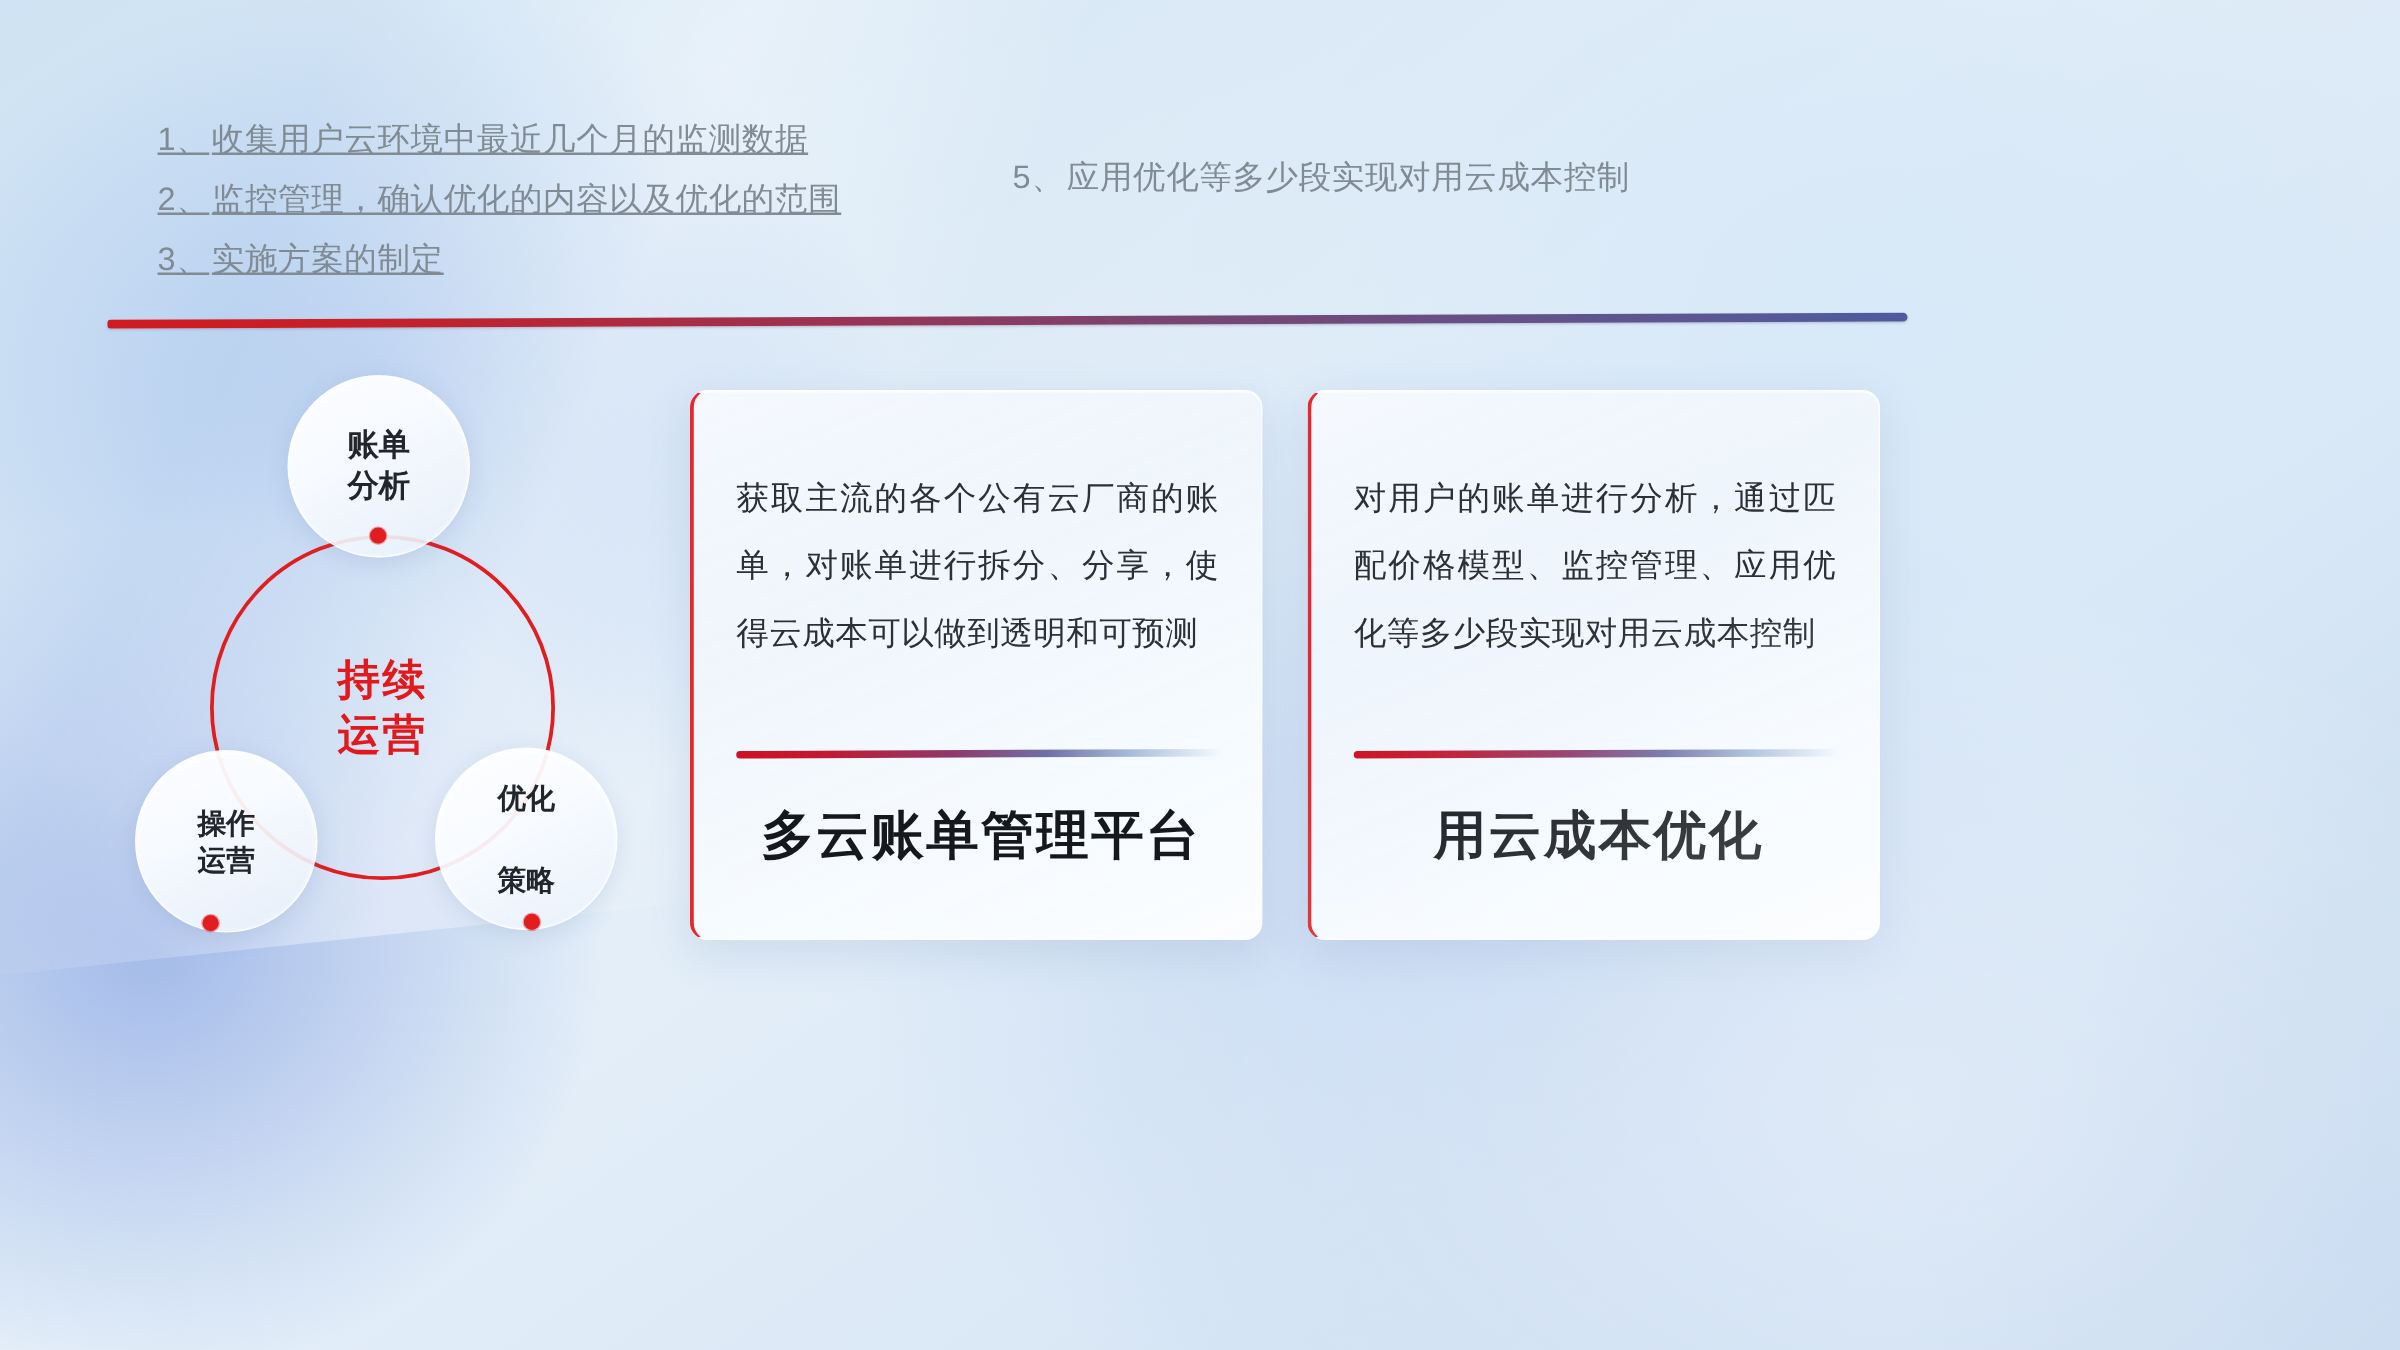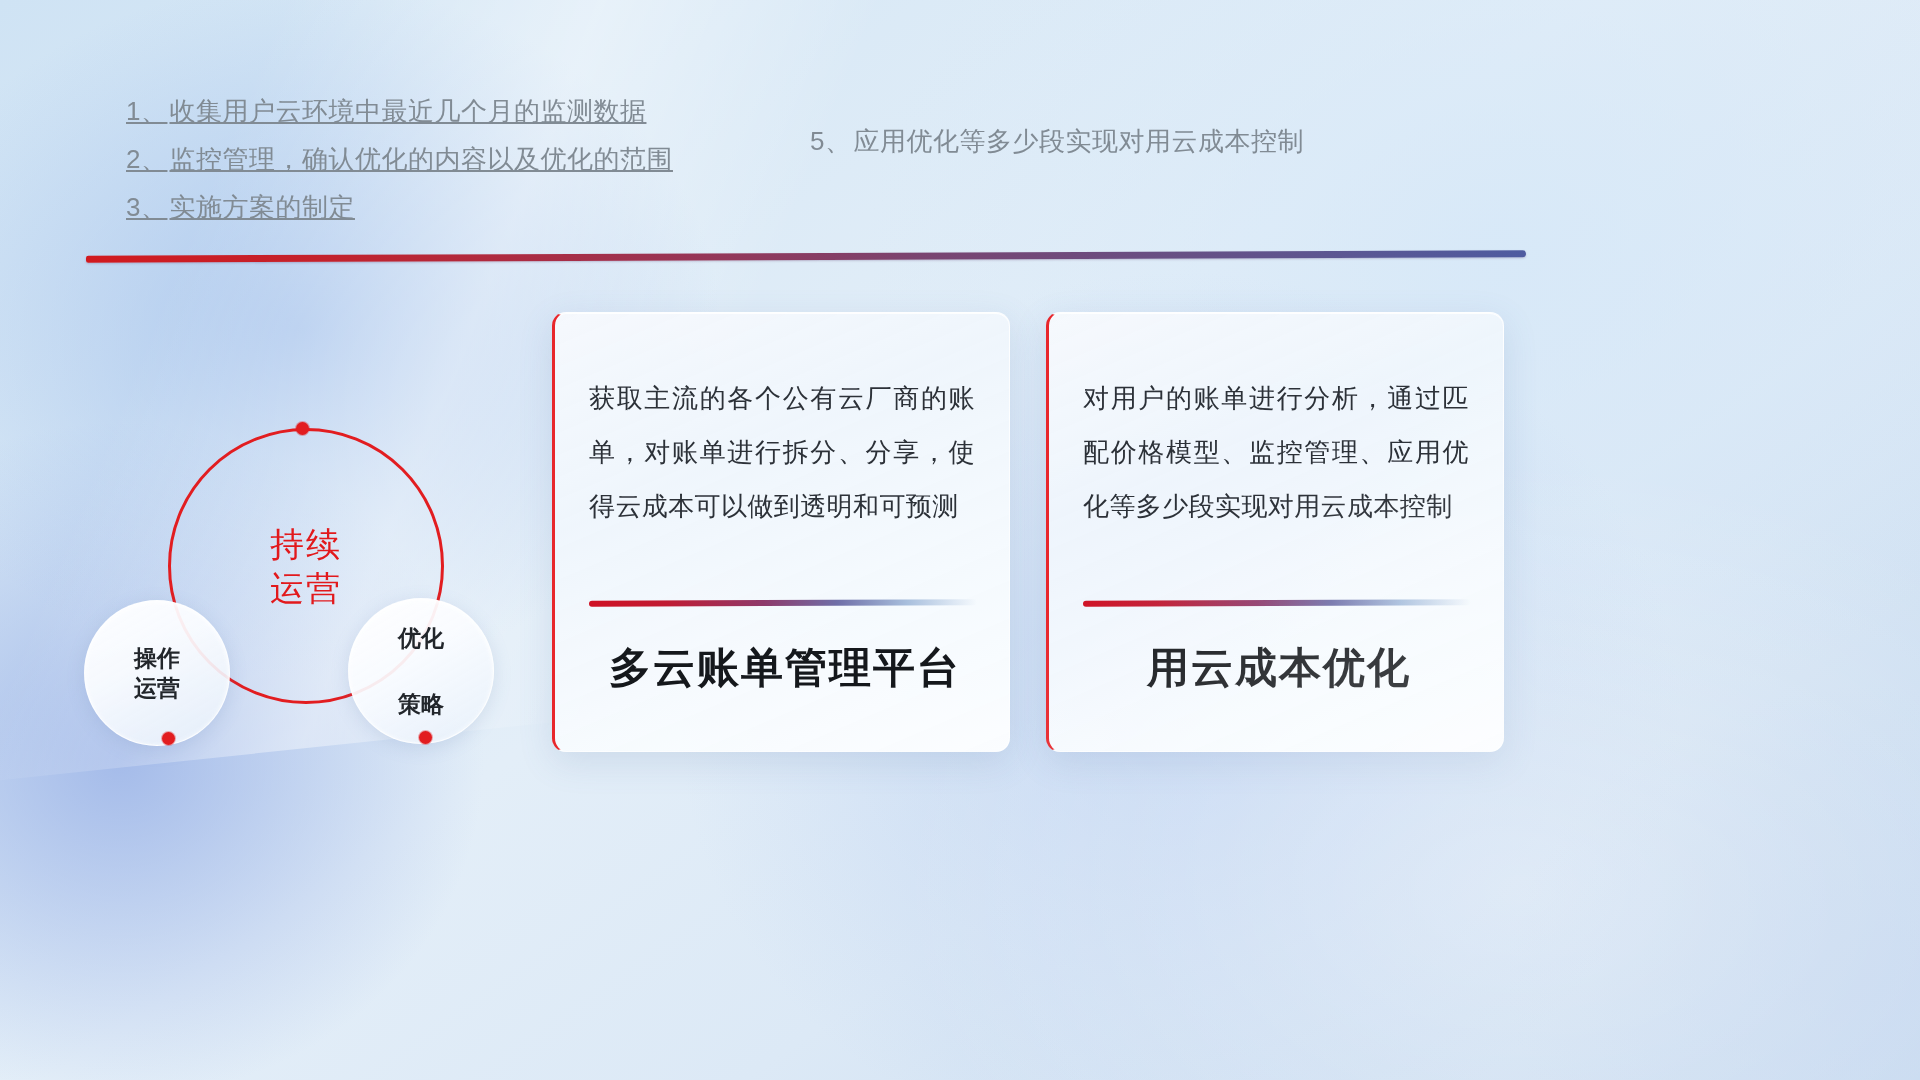--- a/index.html
+++ b/index.html
@@ -82,42 +82,42 @@
     display: flex;
     flex-direction: column;
     align-items: center;
     justify-content: center;
     color: #22262b;
     font-weight: 700;
     line-height: 1.32;
     text-align: center;
   }
   #bubble-top    { left: 150px; top: 10px;  width: 146px; height: 146px; font-size: 25px; z-index: 4; }
-  #bubble-left   { left: 4px;  top: 310px; width: 146px; height: 146px; font-size: 23px; z-index: 4; }
+  #bubble-left   { left: 28px;  top: 310px; width: 146px; height: 146px; font-size: 23px; z-index: 4; }
   #bubble-right  { left: 268px; top: 308px; width: 146px; height: 146px; font-size: 23px; z-index: 4; gap: 36px; }
 
   #ring {
     position: absolute;
     left: 88px; top: 138px;
     width: 276px; height: 276px;
     border-radius: 50%;
     border: 3px solid #e21d20;
     z-index: 2;
   }
   #ring-label {
     position: absolute;
     left: 88px; top: 138px;
     width: 276px; height: 276px;
     display: flex;
     flex-direction: column;
     align-items: center;
     justify-content: center;
     color: #e2191c;
     font-size: 34px;
-    font-weight: 400;
+    font-weight: 700;
     line-height: 1.3;
     letter-spacing: 2px;
     z-index: 5;
     text-align: center;
   }
   .node-dot {
     position: absolute;
     width: 13px; height: 13px;
     border-radius: 50%;
     background: #e21d20;
@@ -202,20 +202,24 @@
 
   <div id="diagram">
 
     <div id="ring"></div>
 
     <div id="ring-label">
       <span>持续</span>
       <span>运营</span>
     </div>
 
+    <div class="bubble" id="bubble-top">
+      <span>账单</span>
+      <span>分析</span>
+    </div>
 
     <div class="bubble" id="bubble-left">
       <span>操作</span>
       <span>运营</span>
     </div>
 
     <div class="bubble" id="bubble-right">
       <span>优化</span>
       <span>策略</span>
     </div>

